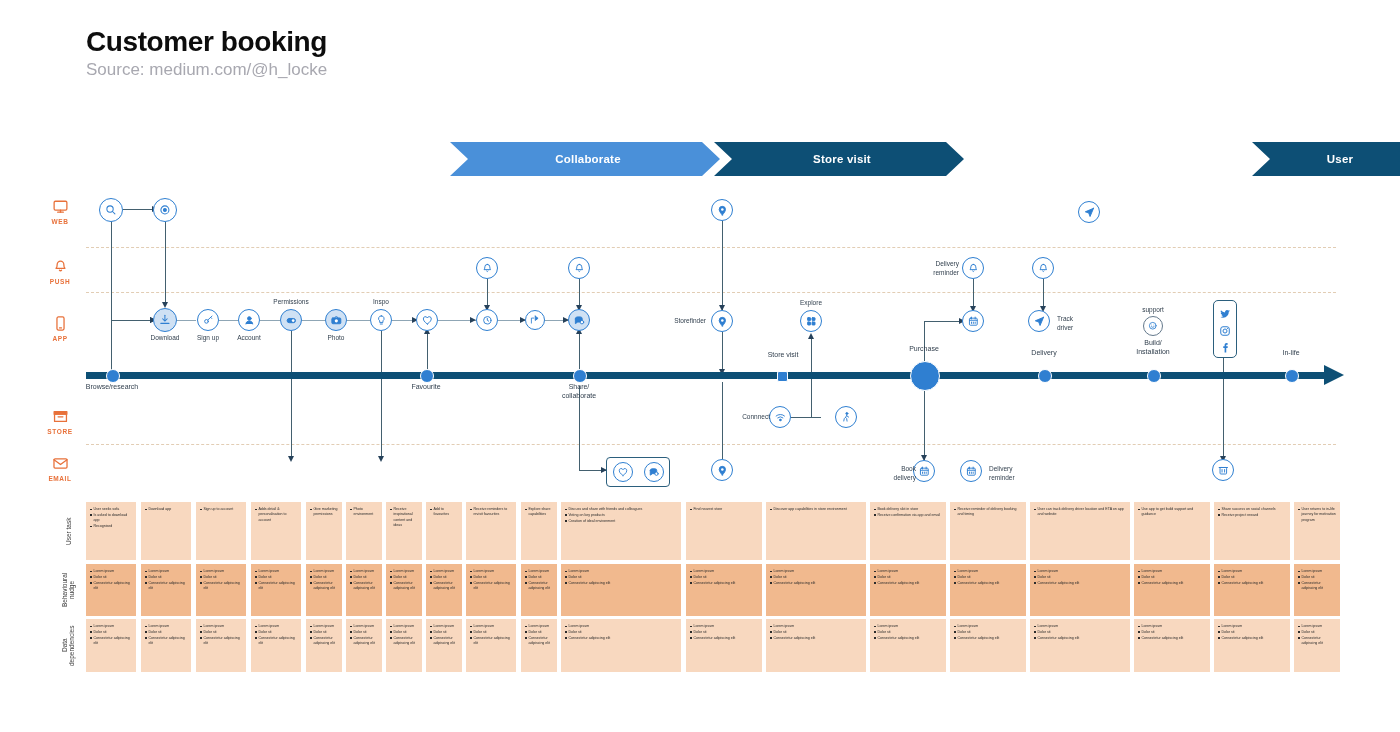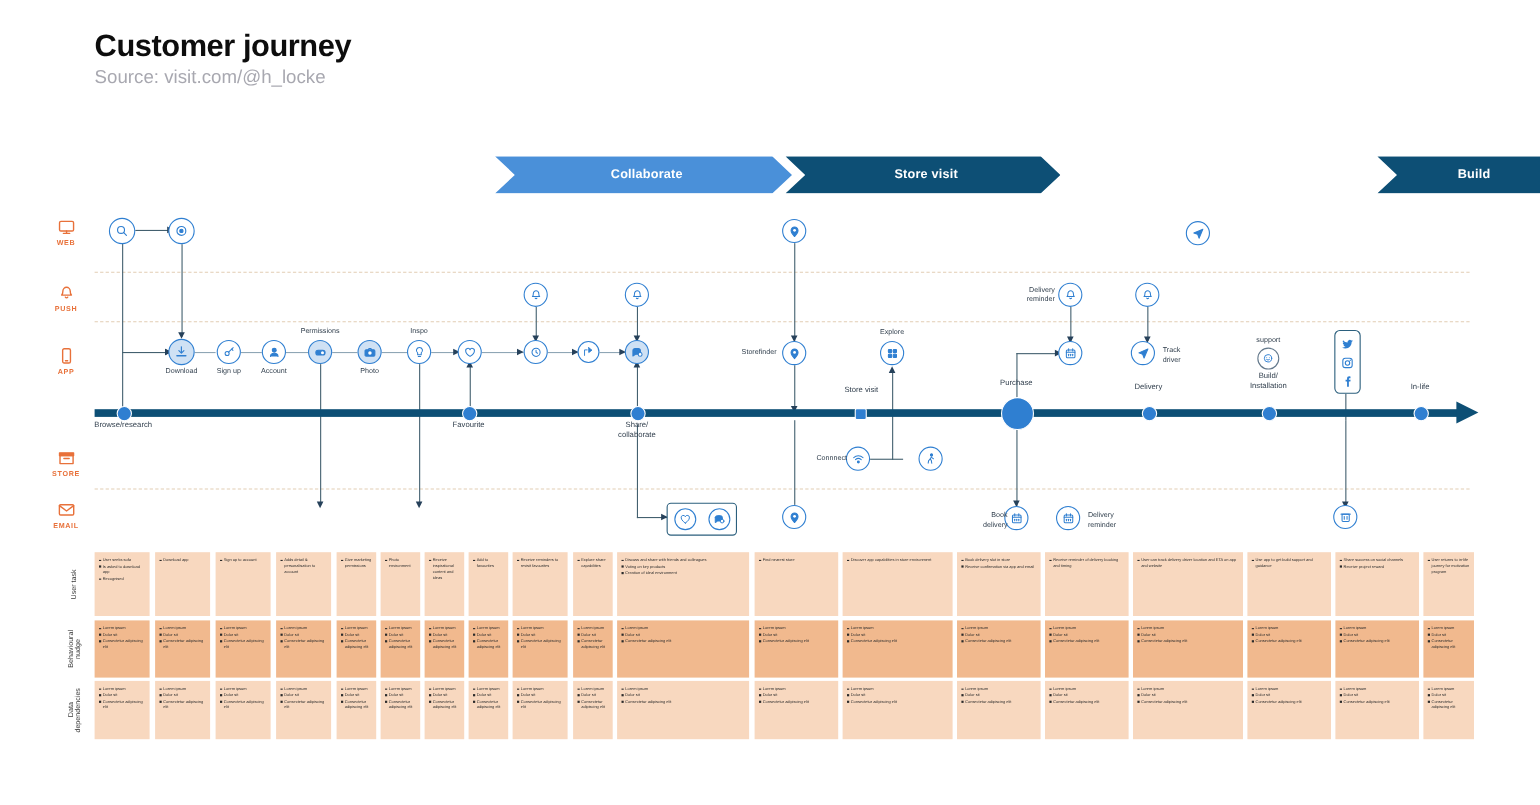--- a/index.html
+++ b/index.html
@@ -129,32 +129,32 @@
   .mcell li:before{
     content:"";position:absolute;left:0;top:1.5px;
     width:1.6px;height:1.6px;background:#2b2b2b;
   }
 </style>
 </head>
 <body>
 
 <div id="root">
 
-  <div id="title">Customer journey</div>
-  <div id="subtitle">Source: visit.com/@h_locke</div>
+  <div id="title">Customer booking</div>
+  <div id="subtitle">Source: medium.com/@h_locke</div>
 
   <div id="phases">
       <div class="phase" style="left: 364px; width: 270px; background: rgb(74, 144, 217); clip-path: polygon(0px 0px, calc(100% - 18px) 0px, 100% 50%, calc(100% - 18px) 100%, 0px 100%, 18px 50%);">
         <span>Collaborate</span>
       </div>
       <div class="phase" style="left: 628px; width: 250px; background: rgb(13, 79, 117); clip-path: polygon(0px 0px, calc(100% - 18px) 0px, 100% 50%, calc(100% - 18px) 100%, 0px 100%, 18px 50%);">
         <span>Store visit</span>
       </div>
       <div class="phase" style="left: 1166px; width: 170px; background: rgb(13, 79, 117); clip-path: polygon(0px 0px, calc(100% - 18px) 0px, 100% 50%, calc(100% - 18px) 100%, 0px 100%, 18px 50%);">
-        <span>Build</span>
+        <span>User</span>
       </div>
     </div>
 
   <div id="lanes">
       <div class="lane-label" style="left: 38px; top: 198px;"><span class="lane-icon" style="width: 17px; height: 17px;"><svg viewBox="0 0 24 24" width="100%" height="100%" fill="none" stroke="#2f7fd1" stroke-width="1.8" stroke-linecap="round" stroke-linejoin="round">
             <rect x="3" y="4.6" width="18" height="12.4" rx="1.8" stroke="#E8713A"></rect>
             <line x1="8" y1="20" x2="16" y2="20" stroke="#E8713A"></line>
             <line x1="12" y1="17" x2="12" y2="20" stroke="#E8713A"></line>
           </svg></span><span>WEB</span></div>
       <div class="lane-label" style="left: 38px; top: 258px;"><span class="lane-icon" style="width: 17px; height: 17px;"><svg viewBox="0 0 24 24" width="100%" height="100%" fill="none" stroke="#2f7fd1" stroke-width="1.8" stroke-linecap="round" stroke-linejoin="round">

